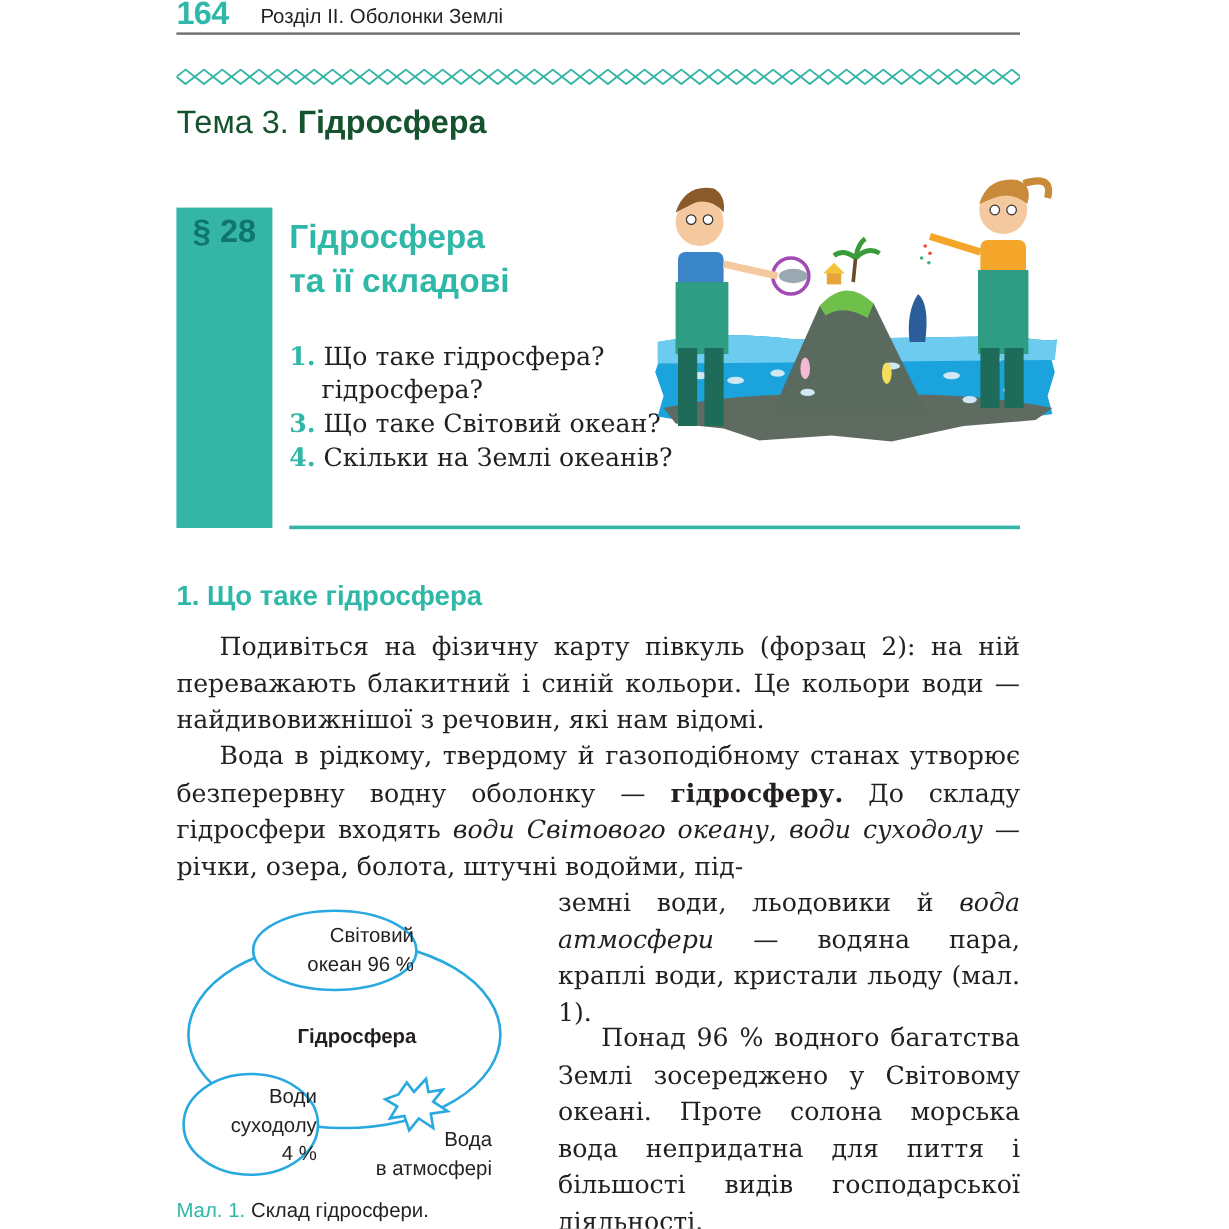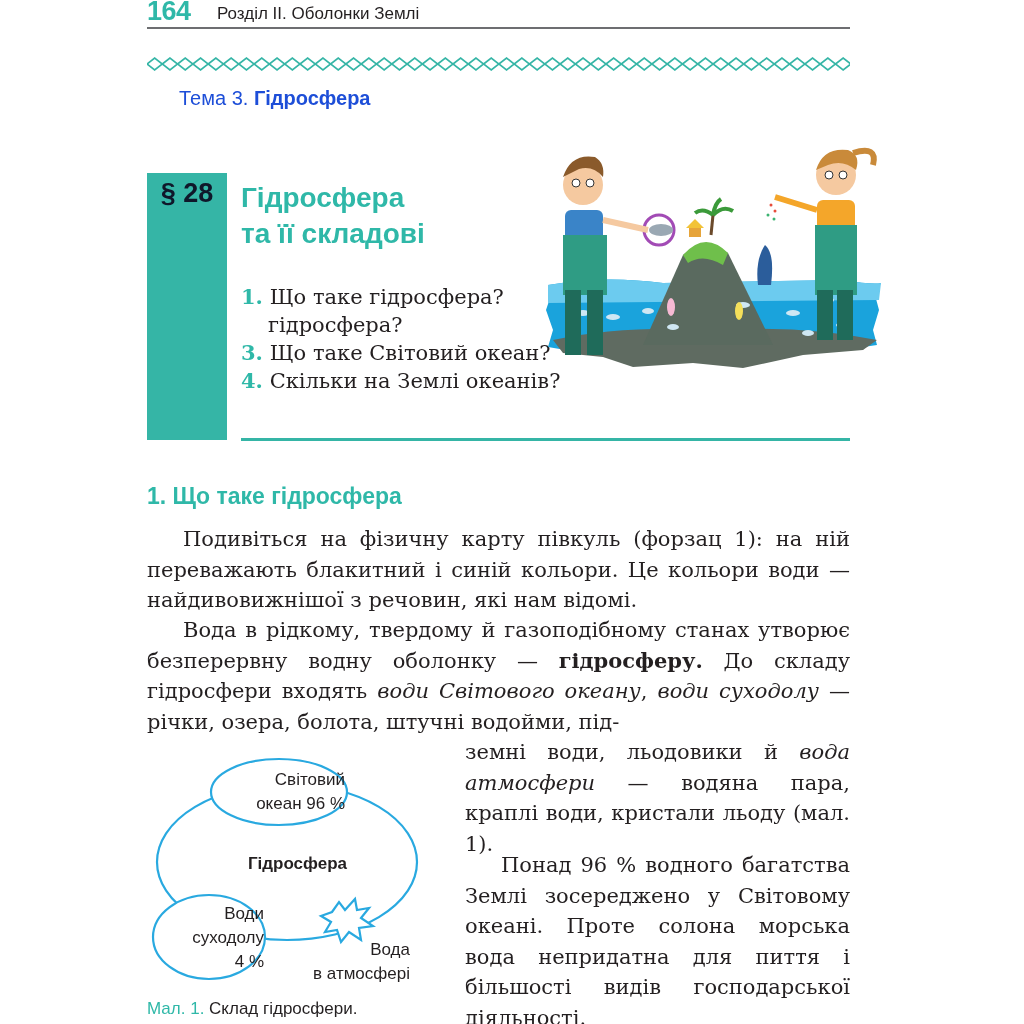--- a/index.html
+++ b/index.html
@@ -8,26 +8,26 @@
   .sans { font-family:"Liberation Sans", "DejaVu Sans", sans-serif; }
   .serif { font-family:"DejaVu Serif", "Liberation Serif", serif; }
 
   
   .page-num { left:147px; top:-4px; font-size:27px; font-weight:bold; color:#2fb8a8; letter-spacing:-0.5px; }
   .running-head { left:217px; top:4px; font-size:17px; color:#231f20; }
   .head-rule { left:147px; top:27px; width:703px; height:2px; background:#6d6e71; }
   .diamonds { left:147px; top:57px; width:703px; height:14px; }
 
   
-  .topic { left:147px; top:87px; font-size:20px; color:#1d4ed8;margin-left:32px; }
+  .topic { left:147px; top:87px; font-size:27px; color:#14532d; }
   .topic b { font-weight:bold; }
 
   
   .sec-box { left:147px; top:173px; width:80px; height:267px; background:#35b5a6; }
-  .sec-num { left:147px; top:178px; width:80px; text-align:center; font-size:27px; font-weight:bold; color:#0f172a; }
+  .sec-num { left:147px; top:178px; width:80px; text-align:center; font-size:27px; font-weight:bold; color:#0f766e; }
   .sec-title { left:241px; top:180px; font-size:28px; font-weight:bold; color:#2fb8a8; line-height:36px; }
   .questions { left:241px; top:283px; font-size:21px; line-height:28px; color:#231f20; }
   .questions .q { white-space:nowrap; }
   .questions .n { color:#2fb8a8; font-weight:bold; }
   .questions .indent { padding-left:27px; }
   .sec-rule { left:241px; top:438px; width:609px; height:3px; background:#35b5a6; }
 
   
   .illus { left:543px; top:135px; width:340px; height:235px; }
 
@@ -183,21 +183,21 @@
   <g fill="#3cb371">
       <circle cx="225" cy="80" r="1.5"></circle>
       <circle cx="231" cy="84" r="1.5"></circle>
     </g>
 
   <path d="M215,150 Q212,125 222,110 Q232,118 228,150 Z" fill="#2b5d9b"></path>
 </svg>
 
 <div class="abs sans subhead">1. Що таке гідросфера</div>
 
-<div class="abs serif para p-full ind" style="top:524px;">Подивіться на фізичну карту півкуль (форзац 1): на ній переважають блакитний і синій кольори. Це кольори води — найдивовижнішої з речовин, які нам відомі.</div>
+<div class="abs serif para p-full ind" style="top:524px;">Подивіться на фізичну карту півкуль (форзац 2): на ній переважають блакитний і синій кольори. Це кольори води — найдивовижнішої з речовин, які нам відомі.</div>
 
 <div class="abs serif para p-full ind" style="top:615px;"><span>Вода в рідкому, твердому й газоподібному станах утворює безперервну водну оболонку — </span><b>гідросферу.</b><span> До складу гідросфери входять </span><i>води Світового океану</i><span>, </span><i>води суходолу</i><span> — річки, озера, болота, штучні водойми, під-</span></div>
 
 <div class="abs serif para p-narrow" style="top:737px;"><span>земні води, льодовики й </span><i>вода атмосфери</i><span> — водяна пара, краплі води, кристали льоду (мал. 1).</span></div>
 
 <div class="abs serif para p-narrow ind" style="top:850px;">Понад 96 % водного багатства Землі зосереджено у Світовому океані. Проте солона морська вода непридатна для пиття і більшості видів господарської діяльності.</div>
 
 <svg class="abs diagram" viewBox="0 0 280 250">
   <g fill="none" stroke="#29a9e0" stroke-width="2.2">
     <ellipse cx="140" cy="110" rx="130" ry="78"></ellipse>

